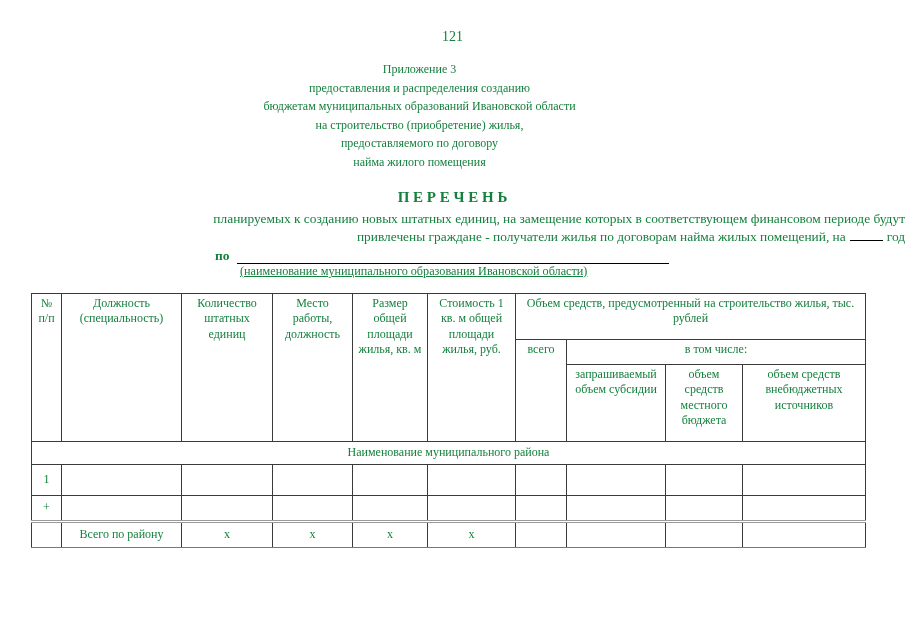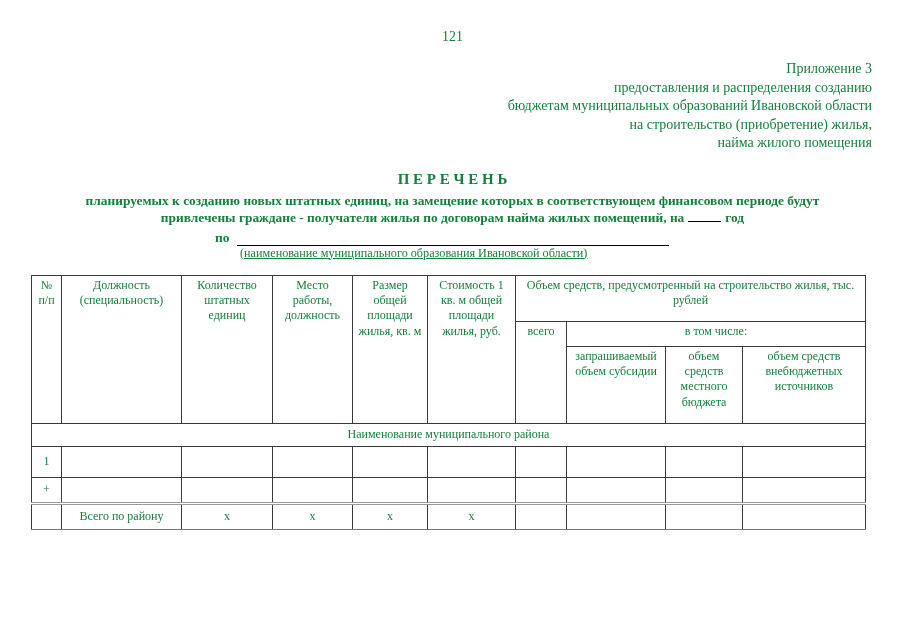--- a/index.html
+++ b/index.html
@@ -13,36 +13,36 @@
     margin: 0 auto;
   }
   .pageno {
     padding-top: 30px;
     text-align: center;
     font-size: 14px;
     line-height: 14px;
   }
   .appendix {
     margin-top: 16px;
-    text-align: right;
-    padding-right: 33px;
-    font-size: 14px;
+    text-align: center;
+    padding-right: 66px;
+    font-size: 12px;
     line-height: 18.5px;
   }
   .doc-heading {
     margin-top: 19px;
     text-align: center;
     font-weight: bold;
     font-size: 15px;
     line-height: 15px;
   }
   .subtitle {
     margin-top: 5px;
-    text-align: center;
-    font-weight: bold;
+    text-align: right;
+    font-weight: normal;
     font-size: 13.4px;
     line-height: 17.5px;
     white-space: nowrap;
   }
   .inline-blank {
     display: inline-block;
     width: 33px;
     border-bottom: 1.6px solid #000;
     height: 11px;
     margin: 0 4px;
@@ -107,20 +107,21 @@
 
 <div class="page">
 
   <div class="pageno">121</div>
 
   <div class="appendix">
     <div>Приложение 3</div>
     <div>предоставления и распределения созданию</div>
     <div>бюджетам муниципальных образований Ивановской области</div>
     <div>на строительство (приобретение) жилья,</div>
+    <div>предоставляемого по договору</div>
     <div>найма жилого помещения</div>
   </div>
 
   <div class="doc-heading">П Е Р Е Ч Е Н Ь</div>
 
   <div class="subtitle">
     <div>планируемых к созданию новых штатных единиц, на замещение которых в соответствующем финансовом периоде будут</div>
     <div><span>привлечены граждане - получатели жилья по договорам найма жилых помещений, на</span><span class="inline-blank"></span><span>год</span></div>
   </div>
 

